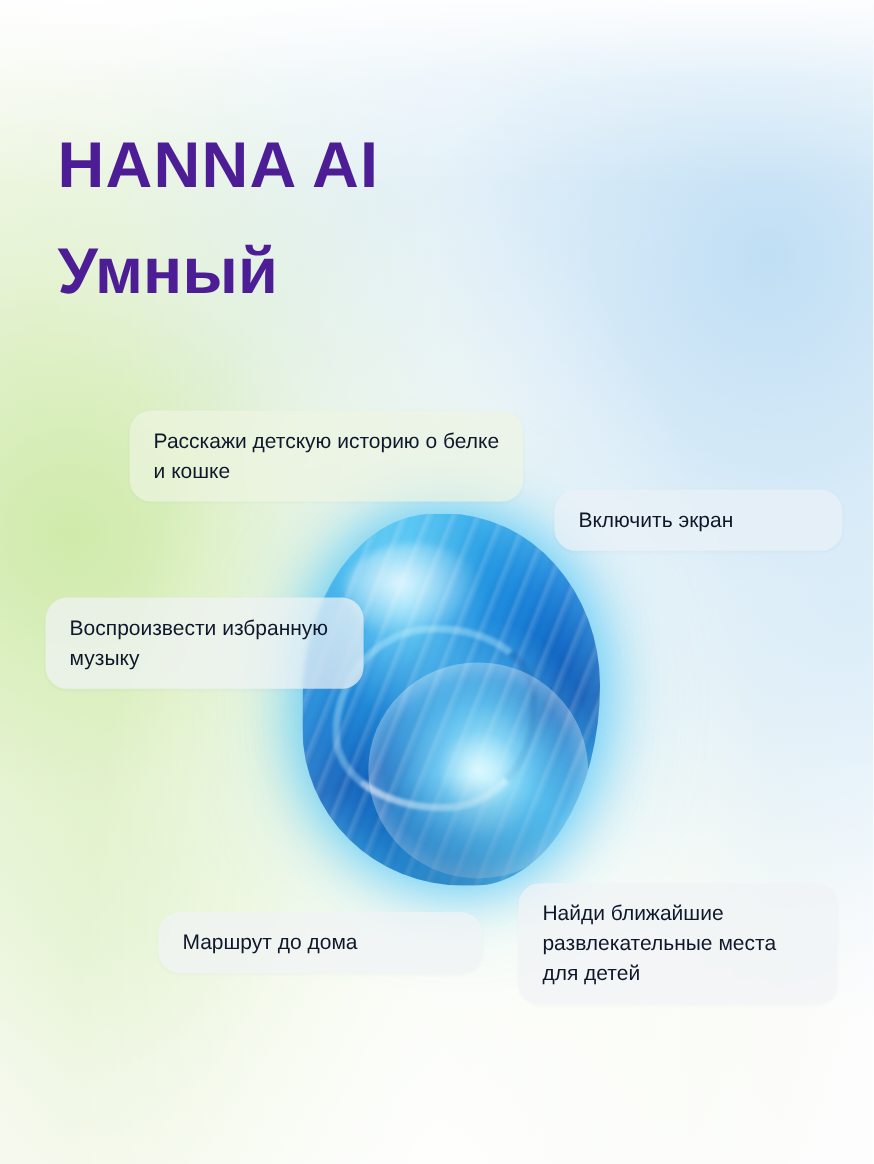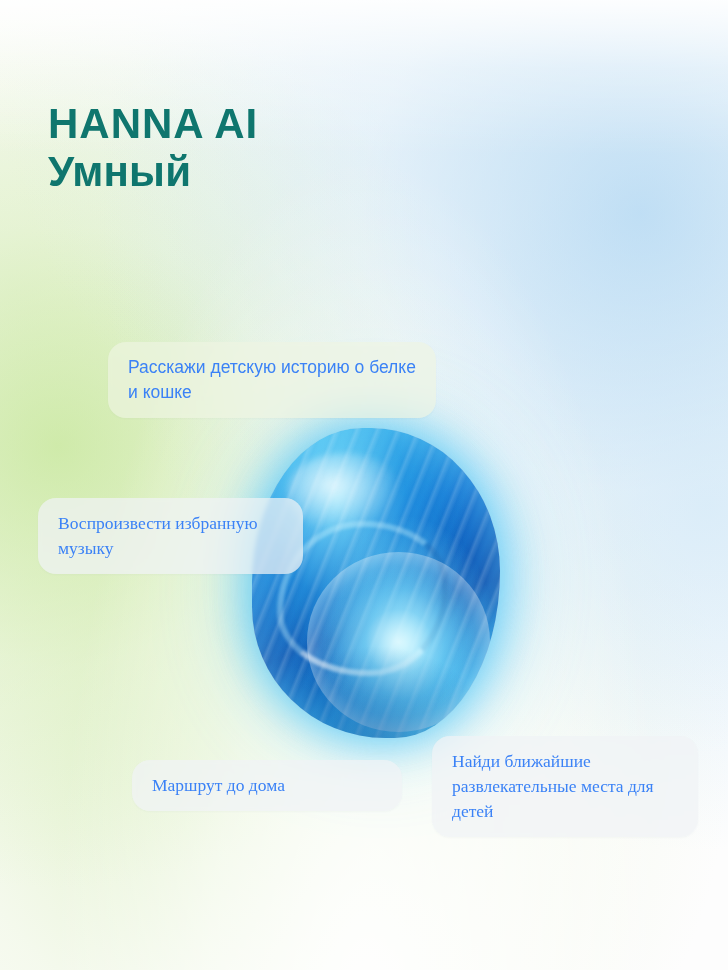--- a/index.html
+++ b/index.html
@@ -47,28 +47,28 @@
   .wash-top {
     background: linear-gradient(180deg, rgba(255,255,255,0.92) 0%, rgba(255,255,255,0.35) 7%, rgba(255,255,255,0) 16%);
   }
 
   
   .headline {
     position: absolute;
     left: 48px;
     top: 72px;
     width: 600px;
-    color: #0f766e;
-    font-size: 42px;
+    color: #4c1d95;
+    font-size: 54px;
     line-height: 1.13;
     font-weight: bold;
     letter-spacing: 0.2px;
   }
   .headline .line1 { display: block; letter-spacing: 1px; }
-  .headline .line2 { display: block; }
+  .headline .line2 { display: block; margin-top: 27px; }
   .headline .line3 { display: block; }
 
   
   .orb-wrap {
     position: absolute;
     left: 252px;
     top: 428px;
     width: 248px;
     height: 310px;
   }
@@ -149,30 +149,30 @@
     width: 100%;
     height: 34%;
     background: radial-gradient(ellipse at 50% 100%, rgba(10, 60, 140, 0.45) 0%, rgba(10,60,140,0) 70%);
   }
 
   
   .bubble {
     position: absolute;
     border-radius: 18px;
     background: rgba(255, 255, 255, 0.52);
-    color: #3b82f6;
+    color: #0f172a;
     font-size: 17.5px;
     line-height: 1.42;
     padding: 13px 20px;
     backdrop-filter: blur(2px);
     box-shadow: 0 1px 2px rgba(120, 140, 160, 0.05);
   }
   .bubble.tinted-green { background: rgba(238, 245, 226, 0.66); }
   .bubble.tinted-blue  { background: rgba(233, 241, 247, 0.7); }
-  .bubble.tinted-plain { background: rgba(240, 243, 245, 0.72); font-family: Liberation Serif, serif; }
+  .bubble.tinted-plain { background: rgba(240, 243, 245, 0.72); }
 
   .b-story   { left: 108px; top: 342px;  width: 288px; }
   .b-screen  { left: 462px; top: 408px;  width: 200px; text-align: left; }
   .b-music   { left: 38px;  top: 498px;  width: 225px; }
   .b-remind  { left: 490px; top: 556px;  width: 196px; }
   .b-climate { left: 62px;  top: 642px;  width: 212px; }
   .b-route   { left: 132px; top: 760px;  width: 230px; }
   .b-places  { left: 432px; top: 736px;  width: 226px; }
 </style>
 </head>
@@ -195,17 +195,18 @@
     <div class="orb">
       <div class="orb-ripples"></div>
       <div class="orb-swirl2"></div>
       <div class="orb-swirl"></div>
       <div class="orb-highlight"></div>
       <div class="orb-bottom-shade"></div>
     </div>
   </div>
 
   <div class="bubble tinted-green b-story">Расскажи детскую историю о белке и кошке</div>
+  <div class="bubble tinted-blue b-screen">Включить экран</div>
   <div class="bubble tinted-plain b-music">Воспроизвести избранную музыку</div>
   <div class="bubble tinted-plain b-route">Маршрут до дома</div>
   <div class="bubble tinted-plain b-places">Найди ближайшие развлекательные места для детей</div>
 
 </div>
 
 </body></html>

